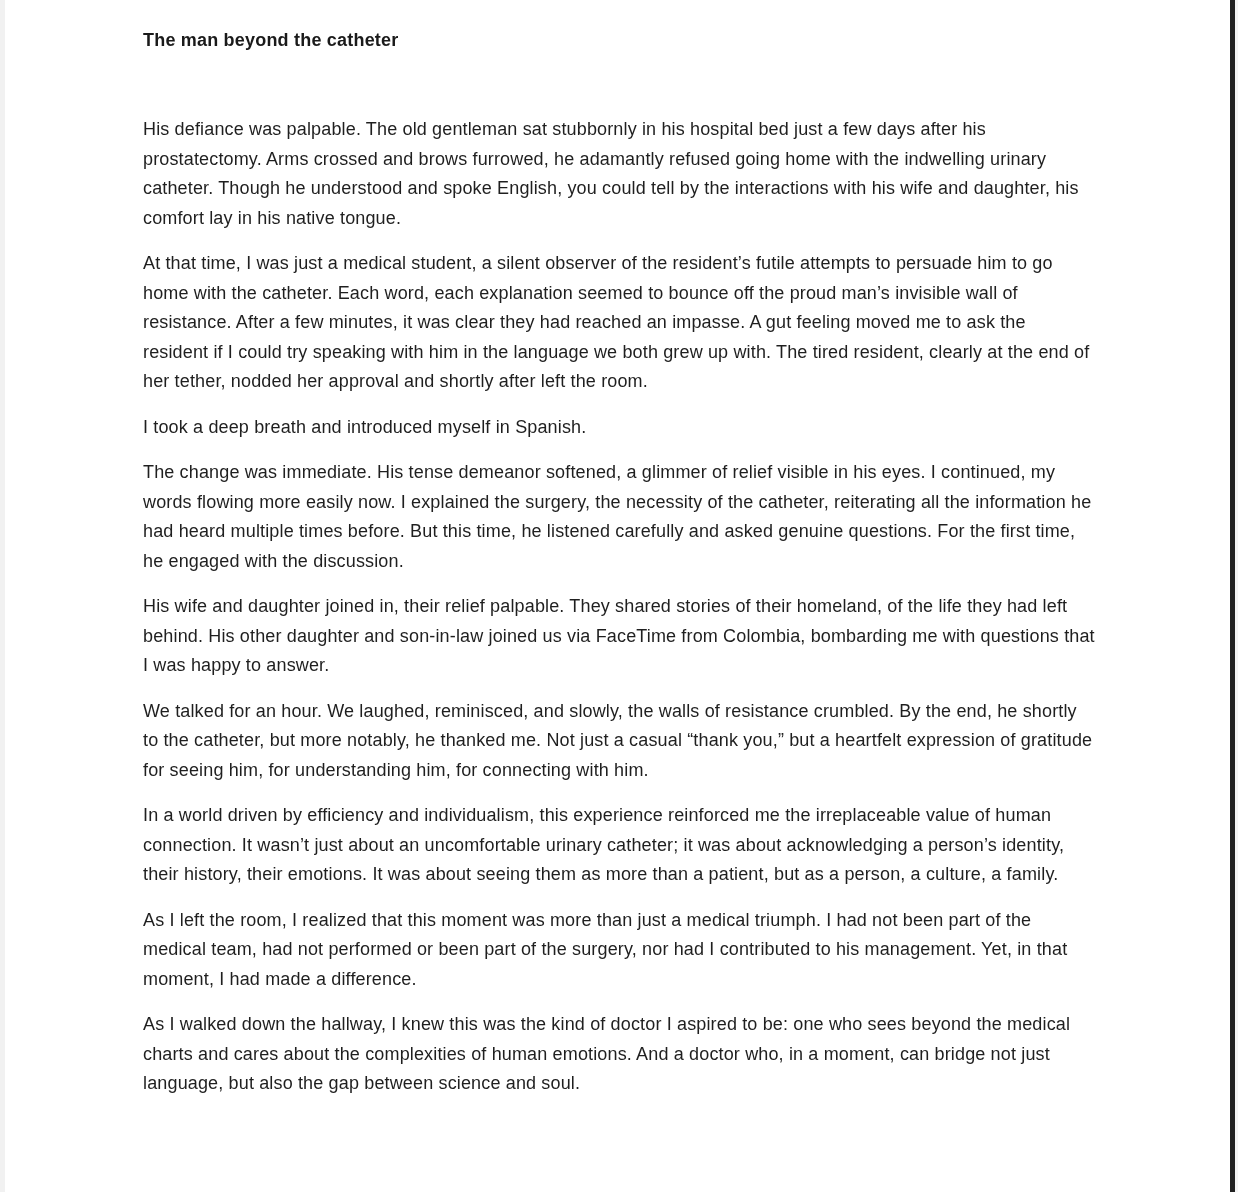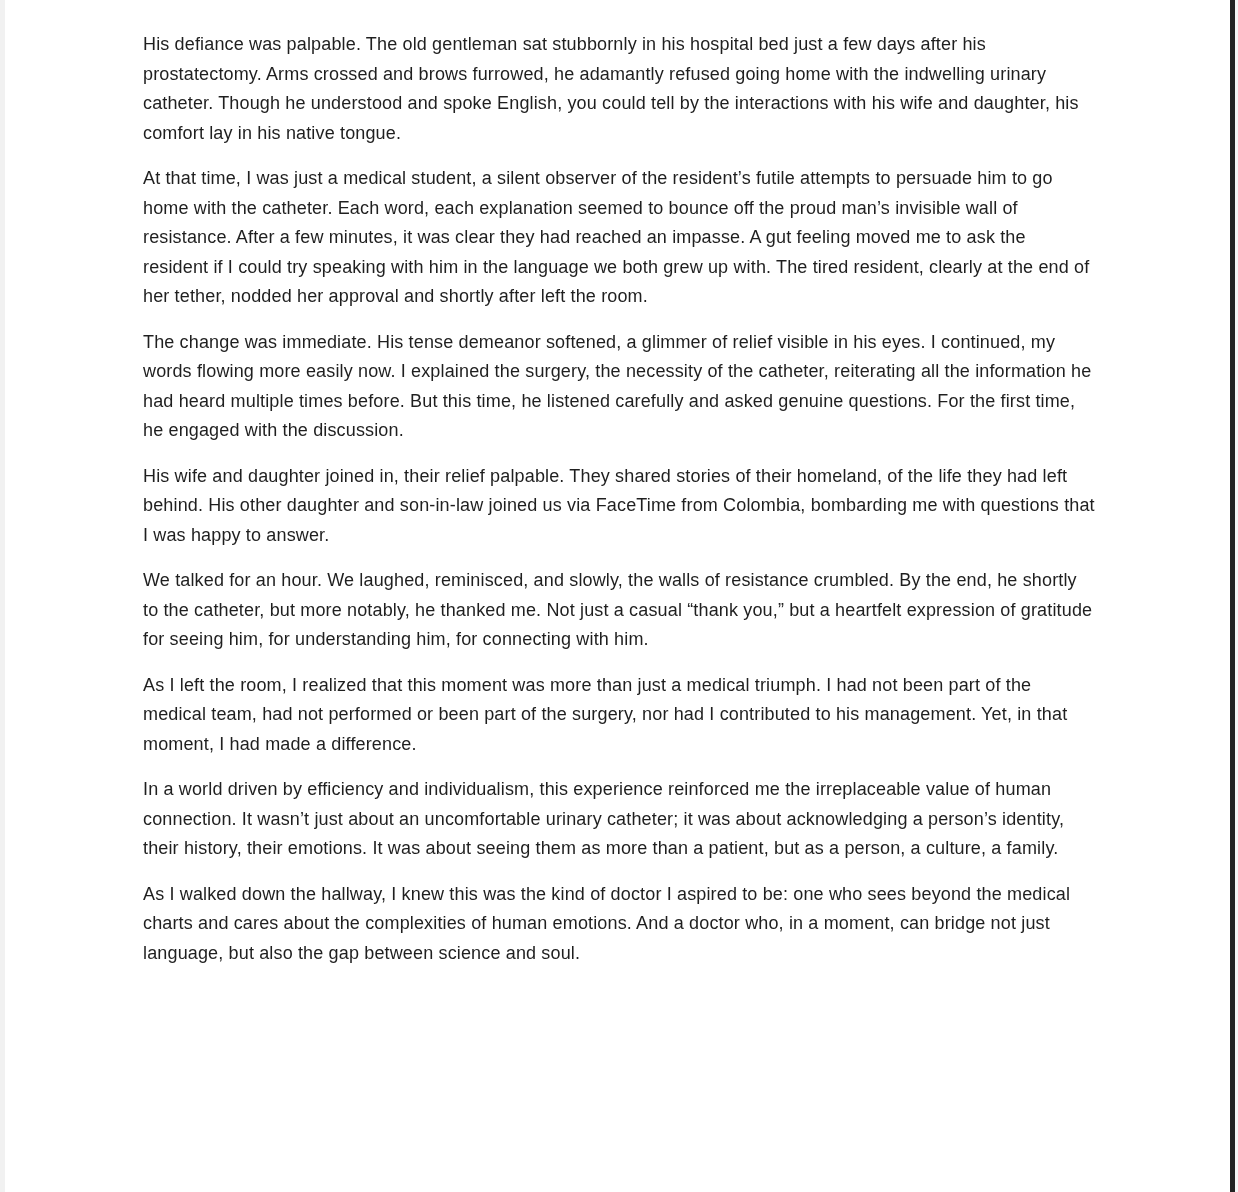--- a/index.html
+++ b/index.html
@@ -67,22 +67,24 @@
 </style>
 </head>
 <body>
 
 <div class="page">
   <div class="left-edge"></div>
   <div class="right-edge-gap"></div>
   <div class="right-border"></div>
 
   <main class="content">
+    <h1 class="essay-title">The man beyond the catheter</h1>
     <p class="essay-paragraph">His defiance was palpable. The old gentleman sat stubbornly in his hospital bed just a few days after his prostatectomy. Arms crossed and brows furrowed, he adamantly refused going home with the indwelling urinary catheter. Though he understood and spoke English, you could tell by the interactions with his wife and daughter, his comfort lay in his native tongue.</p>
     <p class="essay-paragraph">At that time, I was just a medical student, a silent observer of the resident’s futile attempts to persuade him to go home with the catheter. Each word, each explanation seemed to bounce off the proud man’s invisible wall of resistance. After a few minutes, it was clear they had reached an impasse. A gut feeling moved me to ask the resident if I could try speaking with him in the language we both grew up with. The tired resident, clearly at the end of her tether, nodded her approval and shortly after left the room.</p>
+    <p class="essay-paragraph">I took a deep breath and introduced myself in Spanish.</p>
     <p class="essay-paragraph">The change was immediate. His tense demeanor softened, a glimmer of relief visible in his eyes. I continued, my words flowing more easily now. I explained the surgery, the necessity of the catheter, reiterating all the information he had heard multiple times before. But this time, he listened carefully and asked genuine questions. For the first time, he engaged with the discussion.</p>
     <p class="essay-paragraph">His wife and daughter joined in, their relief palpable. They shared stories of their homeland, of the life they had left behind. His other daughter and son-in-law joined us via FaceTime from Colombia, bombarding me with questions that I was happy to answer.</p>
     <p class="essay-paragraph">We talked for an hour. We laughed, reminisced, and slowly, the walls of resistance crumbled. By the end, he shortly to the catheter, but more notably, he thanked me. Not just a casual “thank you,” but a heartfelt expression of gratitude for seeing him, for understanding him, for connecting with him.</p>
+    <p class="essay-paragraph">In a world driven by efficiency and individualism, this experience reinforced me the irreplaceable value of human connection. It wasn’t just about an uncomfortable urinary catheter; it was about acknowledging a person’s identity, their history, their emotions. It was about seeing them as more than a patient, but as a person, a culture, a family.</p>
     <p class="essay-paragraph">As I left the room, I realized that this moment was more than just a medical triumph. I had not been part of the medical team, had not performed or been part of the surgery, nor had I contributed to his management. Yet, in that moment, I had made a difference.</p>
-    <p class="essay-paragraph">In a world driven by efficiency and individualism, this experience reinforced me the irreplaceable value of human connection. It wasn’t just about an uncomfortable urinary catheter; it was about acknowledging a person’s identity, their history, their emotions. It was about seeing them as more than a patient, but as a person, a culture, a family.</p>
     <p class="essay-paragraph">As I walked down the hallway, I knew this was the kind of doctor I aspired to be: one who sees beyond the medical charts and cares about the complexities of human emotions. And a doctor who, in a moment, can bridge not just language, but also the gap between science and soul.</p>
   </main>
 </div>
 
 </body></html>

